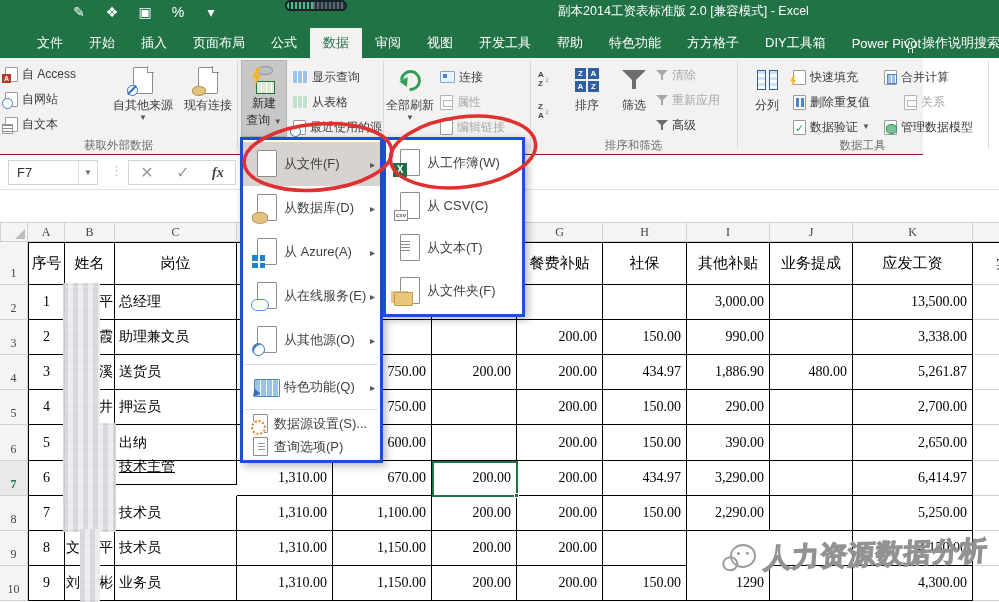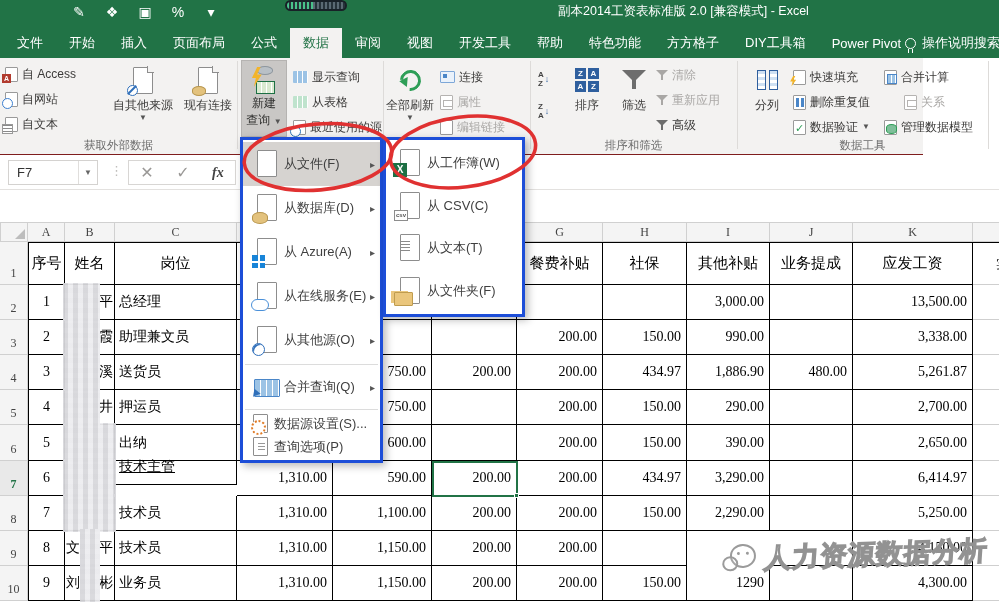--- a/index.html
+++ b/index.html
@@ -10,21 +10,21 @@
 
 .titlebar{position:absolute;left:0;top:0;width:999px;height:28px;background:#217346}
 #qat{position:absolute;left:70px;top:2px;display:flex;gap:15px;color:#fff}
 .qicon{width:18px;height:20px;font-size:14px;line-height:20px;text-align:center;color:#fff}
 .wtitle{position:absolute;left:368px;right:0;top:0;text-align:center;color:#fff;font-size:12.5px;line-height:23px;white-space:nowrap}
 .ovpill{position:absolute;left:285px;top:0;width:62px;height:11px;background:#26333a;border:2px solid #182127;border-radius:6px;overflow:hidden;display:flex}
 .ovpill .t1{width:45%;height:100%;background:repeating-linear-gradient(90deg,#49c28a 0 2px,#26333a 2px 4px)}
 .ovpill .t2{width:55%;height:100%;background:repeating-linear-gradient(90deg,#5a6a73 0 2px,#26333a 2px 4px)}
 
 
-.tabrow{position:absolute;left:0;top:28px;width:999px;height:30px;background:#217346;display:flex;padding-left:4px}
+.tabrow{position:absolute;left:0;top:28px;width:999px;height:30px;background:#217346;display:flex;padding-left:24px}
 .tab{color:#fff;font-size:13px;padding:0 13px;display:flex;align-items:center;white-space:nowrap}
 .tab.active{background:#f3f2f1;color:#217346}
 #tellme{position:absolute;left:905px;top:28px;height:30px;width:94px;display:flex;align-items:center;gap:6px;color:#fff;font-size:13px;overflow:hidden;white-space:nowrap}
 .bulb{flex:none;width:11px;height:11px;border:1.5px solid #fff;border-radius:50%;position:relative}
 .bulb::after{content:"";position:absolute;left:2px;bottom:-5px;width:3px;height:4px;border-left:1.5px solid #fff;border-right:1.5px solid #fff}
 
 
 .ribbon{position:absolute;left:0;top:58px;width:923px;height:97px;background:#f3f2f1;border-bottom:1px solid #7f1d1d}
 .rsep{position:absolute;top:3px;height:88px;width:0;border-left:1px solid #dddbd9}
 .glabel{position:absolute;bottom:1px;text-align:center;font-size:11.5px;color:#6b6b6b}
@@ -498,21 +498,21 @@
       <div class="cell tr" style="left: 770px; top: 235px; width: 83px; height: 36px;"></div>
       <div class="cell tr" style="left: 853px; top: 235px; width: 120px; height: 36px;">2,650.00</div>
       <div class="cell tr grayb" style="left: 973px; top: 235px; width: 60px; height: 36px;"></div>
       <div class="rh cur" style="left: 0px; top: 271px; width: 28px; height: 35px;">7</div>
       <div class="cell tc bl" style="left: 28px; top: 271px; width: 37px; height: 35px;">6</div>
       <div class="cell tl namecell" style="left: 65px; top: 271px; width: 50px; height: 35px;">
         <span class="mosaic" style="left: -2px; right: -2px;"></span>
       </div>
       <div class="cell tl" style="left: 115px; top: 260px; width: 122px; height: 35px; text-decoration: underline;">技术主管</div>
       <div class="cell tr" style="left: 237px; top: 271px; width: 96px; height: 35px;">1,310.00</div>
-      <div class="cell tr" style="left: 333px; top: 271px; width: 99px; height: 35px;">590.00</div>
+      <div class="cell tr" style="left: 333px; top: 271px; width: 99px; height: 35px;">670.00</div>
       <div class="cell tr" style="left: 432px; top: 271px; width: 85px; height: 35px;">200.00</div>
       <div class="cell tr" style="left: 517px; top: 271px; width: 86px; height: 35px;">200.00</div>
       <div class="cell tr" style="left: 603px; top: 271px; width: 84px; height: 35px;">434.97</div>
       <div class="cell tr" style="left: 687px; top: 271px; width: 83px; height: 35px;">3,290.00</div>
       <div class="cell tr" style="left: 770px; top: 271px; width: 83px; height: 35px;"></div>
       <div class="cell tr" style="left: 853px; top: 271px; width: 120px; height: 35px;">6,414.97</div>
       <div class="cell tr grayb" style="left: 973px; top: 271px; width: 60px; height: 35px;"></div>
       <div class="rh" style="left: 0px; top: 306px; width: 28px; height: 35px;">8</div>
       <div class="cell tc bl" style="left: 28px; top: 306px; width: 37px; height: 35px;">7</div>
       <div class="cell tl namecell" style="left: 65px; top: 306px; width: 50px; height: 35px;">
@@ -595,21 +595,21 @@
         <span class="sub">▸</span>
       </div>
       <div class="mi">
         <span class="icw i-other"></span>
         <span class="lab">从其他源(O)</span>
         <span class="sub">▸</span>
       </div>
       <div class="msep"></div>
       <div class="mi md">
         <span class="icw i-merge"></span>
-        <span class="lab">合并查询(Q)</span>
+        <span class="lab">特色功能(Q)</span>
         <span class="sub">▸</span>
       </div>
       <div class="msep"></div>
       <div class="mi sm">
         <span class="icw i-gear"></span>
         <span class="lab">数据源设置(S)...</span>
       </div>
       <div class="mi sm">
         <span class="icw i-opts"></span>
         <span class="lab">查询选项(P)</span>

